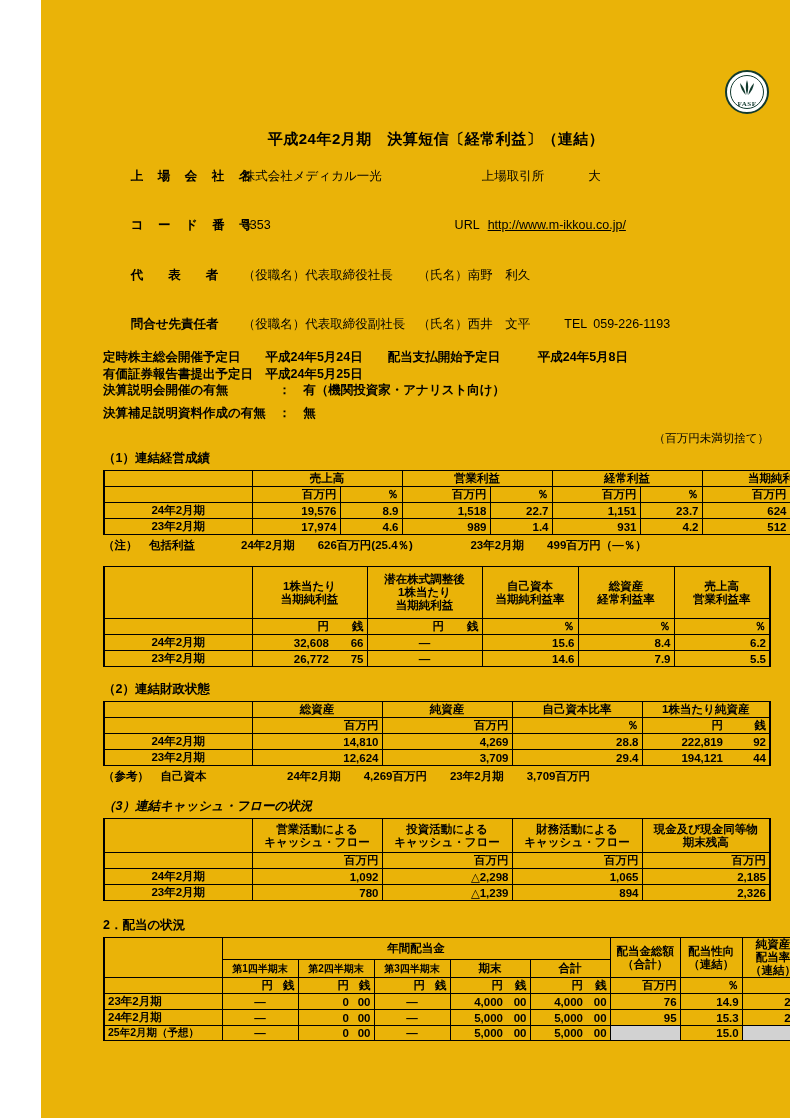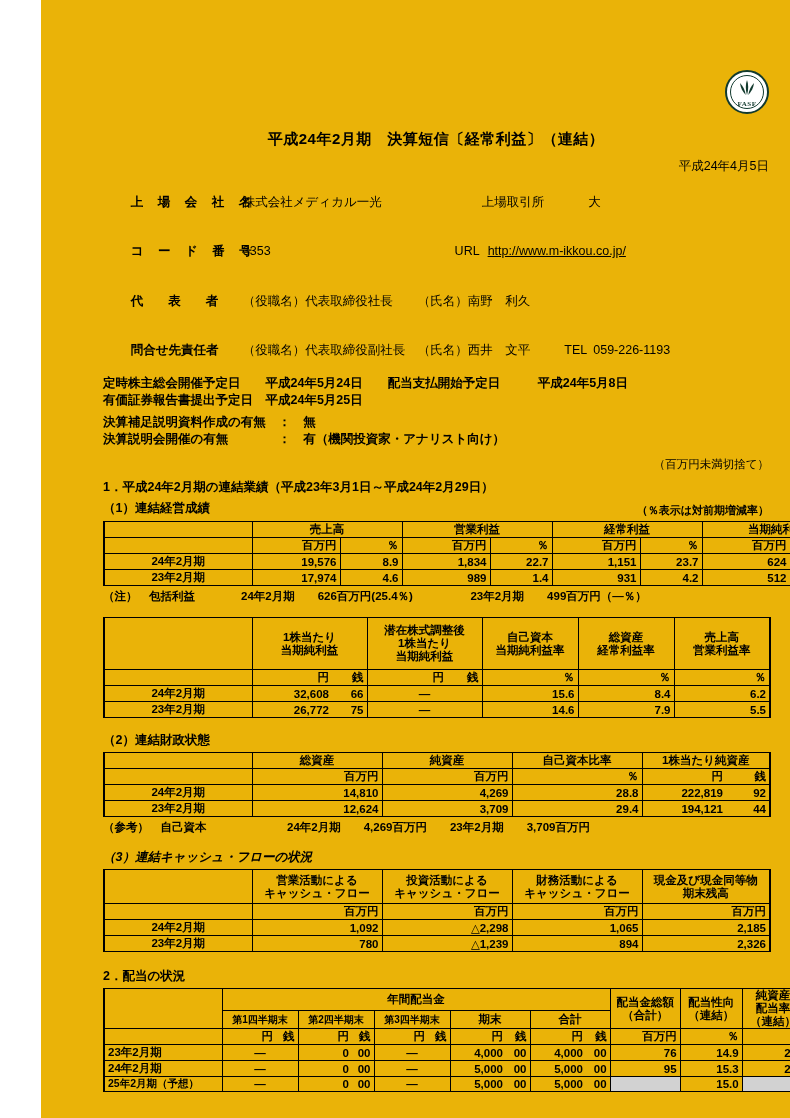--- a/index.html
+++ b/index.html
@@ -178,46 +178,43 @@
         <svg class="fasf-leaf" viewBox="0 0 22 18">
           <path d="M11 1 C12.6 5 12.6 11 11 16 C9.4 11 9.4 5 11 1 Z" fill="#123a2e"></path>
           <path d="M4 4 C7 7 9 11 9.7 16 C6.6 12.5 4.4 8.6 4 4 Z" fill="#123a2e"></path>
           <path d="M18 4 C15 7 13 11 12.3 16 C15.4 12.5 17.6 8.6 18 4 Z" fill="#123a2e"></path>
         </svg>
         <span class="fasf-txt">FASF</span>
       </div>
     </div>
 
     <div class="doc-title">平成24年2月期　決算短信〔経常利益〕（連結）</div>
-    <div class="date-right">平成24年4月5日</div>
 
     <div style="margin-top:2px;">
       <div class="line">
         <span class="lbl w-code sp-wide">上 場 会 社 名</span><span class="b">株式会社メディカル一光</span><span style="display:inline-block;width:100px"></span><span class="b">上場取引所</span><span style="display:inline-block;width:44px"></span><span class="b">大</span>
       </div>
       <div class="line">
         <span class="lbl w-code sp-wide">コ ー ド 番 号</span><span class="b">3353</span><span style="display:inline-block;width:184px"></span><span class="b">URL</span><span style="display:inline-block;width:8px"></span><span class="b under">http://www.m-ikkou.co.jp/</span>
       </div>
       <div class="line">
         <span class="lbl w-code">代　　表　　者</span><span class="b">（役職名）代表取締役社長　　（氏名）南野　利久</span>
       </div>
       <div class="line">
         <span class="lbl w-code">問合せ先責任者</span><span class="b">（役職名）代表取締役副社長　（氏名）西井　文平</span><span style="display:inline-block;width:34px"></span><span class="b">TEL</span><span style="display:inline-block;width:6px"></span><span class="b">059-226-1193</span>
       </div>
       <div class="line b">定時株主総会開催予定日　　平成24年5月24日　　配当支払開始予定日　　　平成24年5月8日</div>
       <div class="line b">有価証券報告書提出予定日　平成24年5月25日</div>
+      <div class="line b">決算説明会開催の有無　　　　：　有（機関投資家・アナリスト向け）</div>
       <div class="line b" style="margin-top:6px;">決算補足説明資料作成の有無　：　無</div>
-      <div class="line b">決算説明会開催の有無　　　　：　有（機関投資家・アナリスト向け）</div>
     </div>
 
     <div class="small-right">（百万円未満切捨て）</div>
 
-    <div class="sec-head">1．平成24年2月期の連結業績（平成23年3月1日～平成24年2月29日）</div>
     <div class="sub-head">（1）連結経営成績</div>
-    <div class="pct-note">（％表示は対前期増減率）</div>
 
     <table class="fin">
       <colgroup>
         <col style="width:148px">
           <col style="width:88px">
           <col style="width:62px">
         <col style="width:88px">
           <col style="width:62px">
         <col style="width:88px">
           <col style="width:62px">
@@ -242,21 +239,21 @@
           <td class="rgt unit">％</td>
           <td class="rgt unit">百万円</td>
           <td class="rgt unit">％</td>
           <td class="rgt unit">百万円</td>
           <td class="rgt unit outer-r">％</td>
         </tr>
         <tr>
           <td class="rowlabel outer-l">24年2月期</td>
           <td class="rgt">19,576</td>
           <td class="rgt">8.9</td>
-          <td class="rgt">1,834</td>
+          <td class="rgt">1,518</td>
           <td class="rgt">22.7</td>
           <td class="rgt">1,151</td>
           <td class="rgt">23.7</td>
           <td class="rgt">624</td>
           <td class="rgt outer-r">21.7</td>
         </tr>
         <tr class="thick-bot">
           <td class="rowlabel outer-l">23年2月期</td>
           <td class="rgt">17,974</td>
           <td class="rgt">4.6</td>

